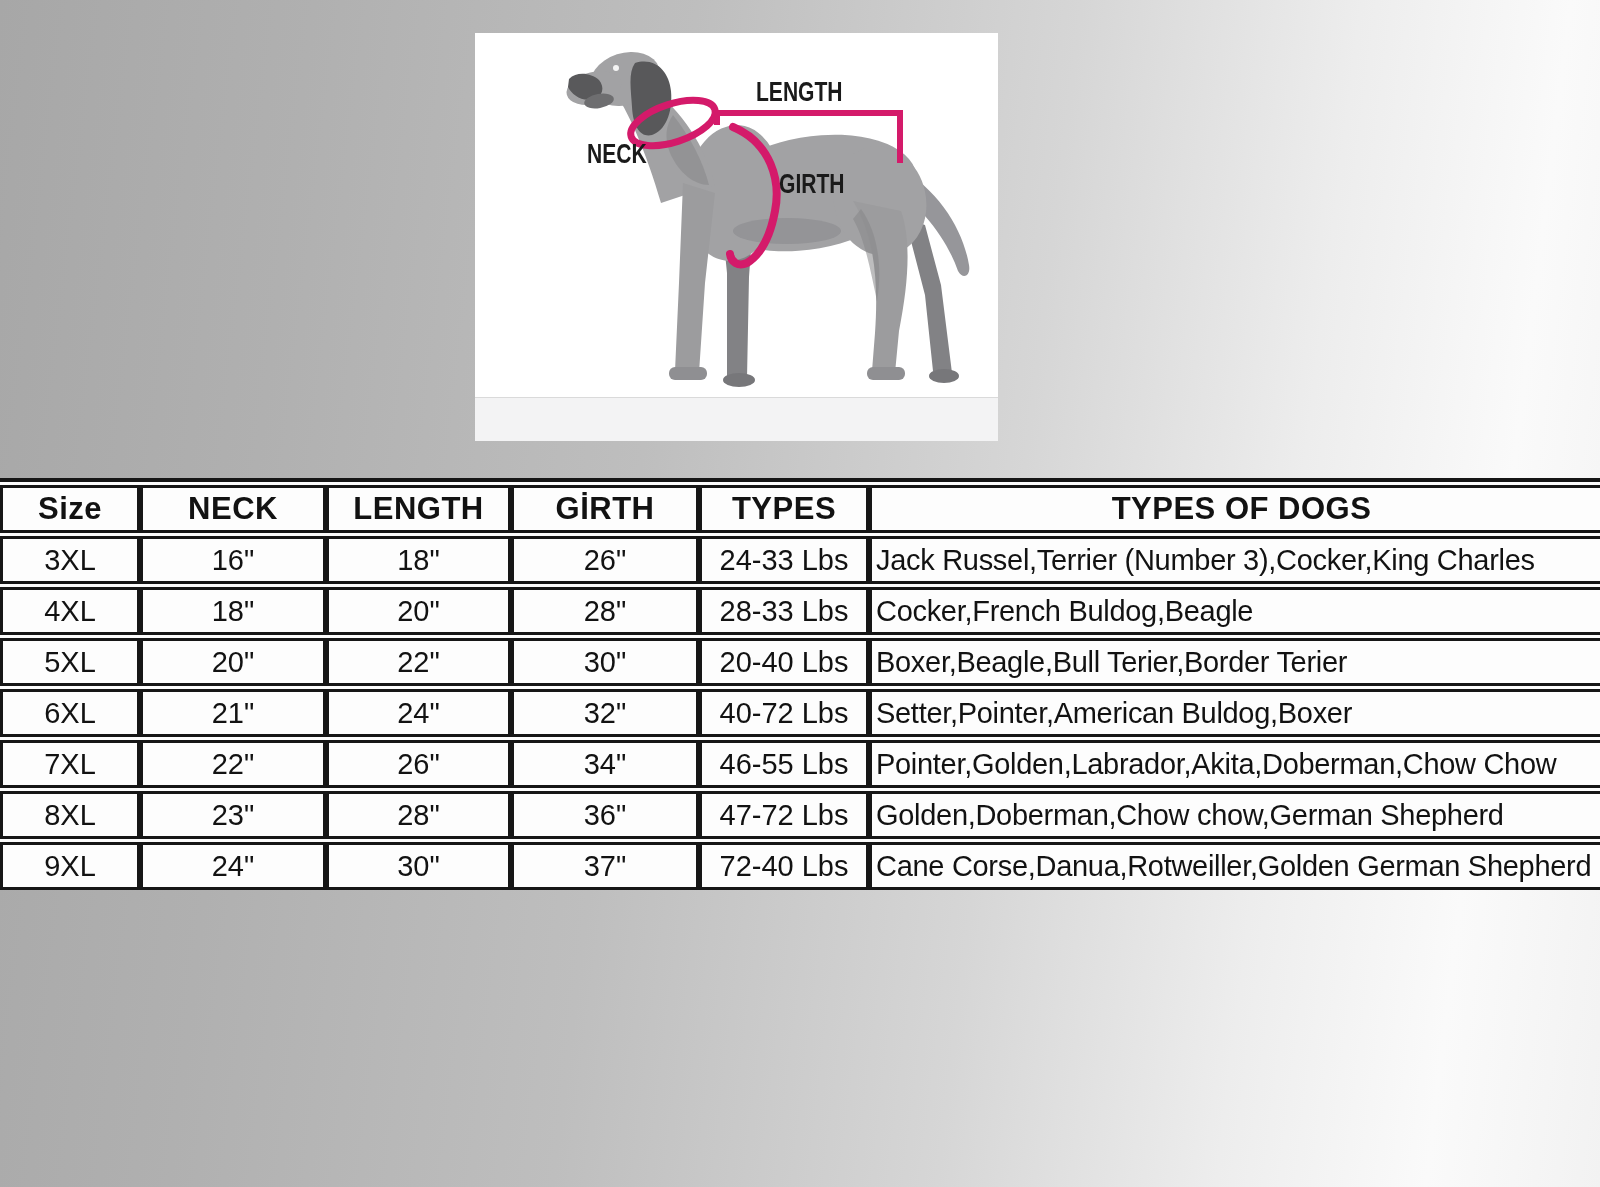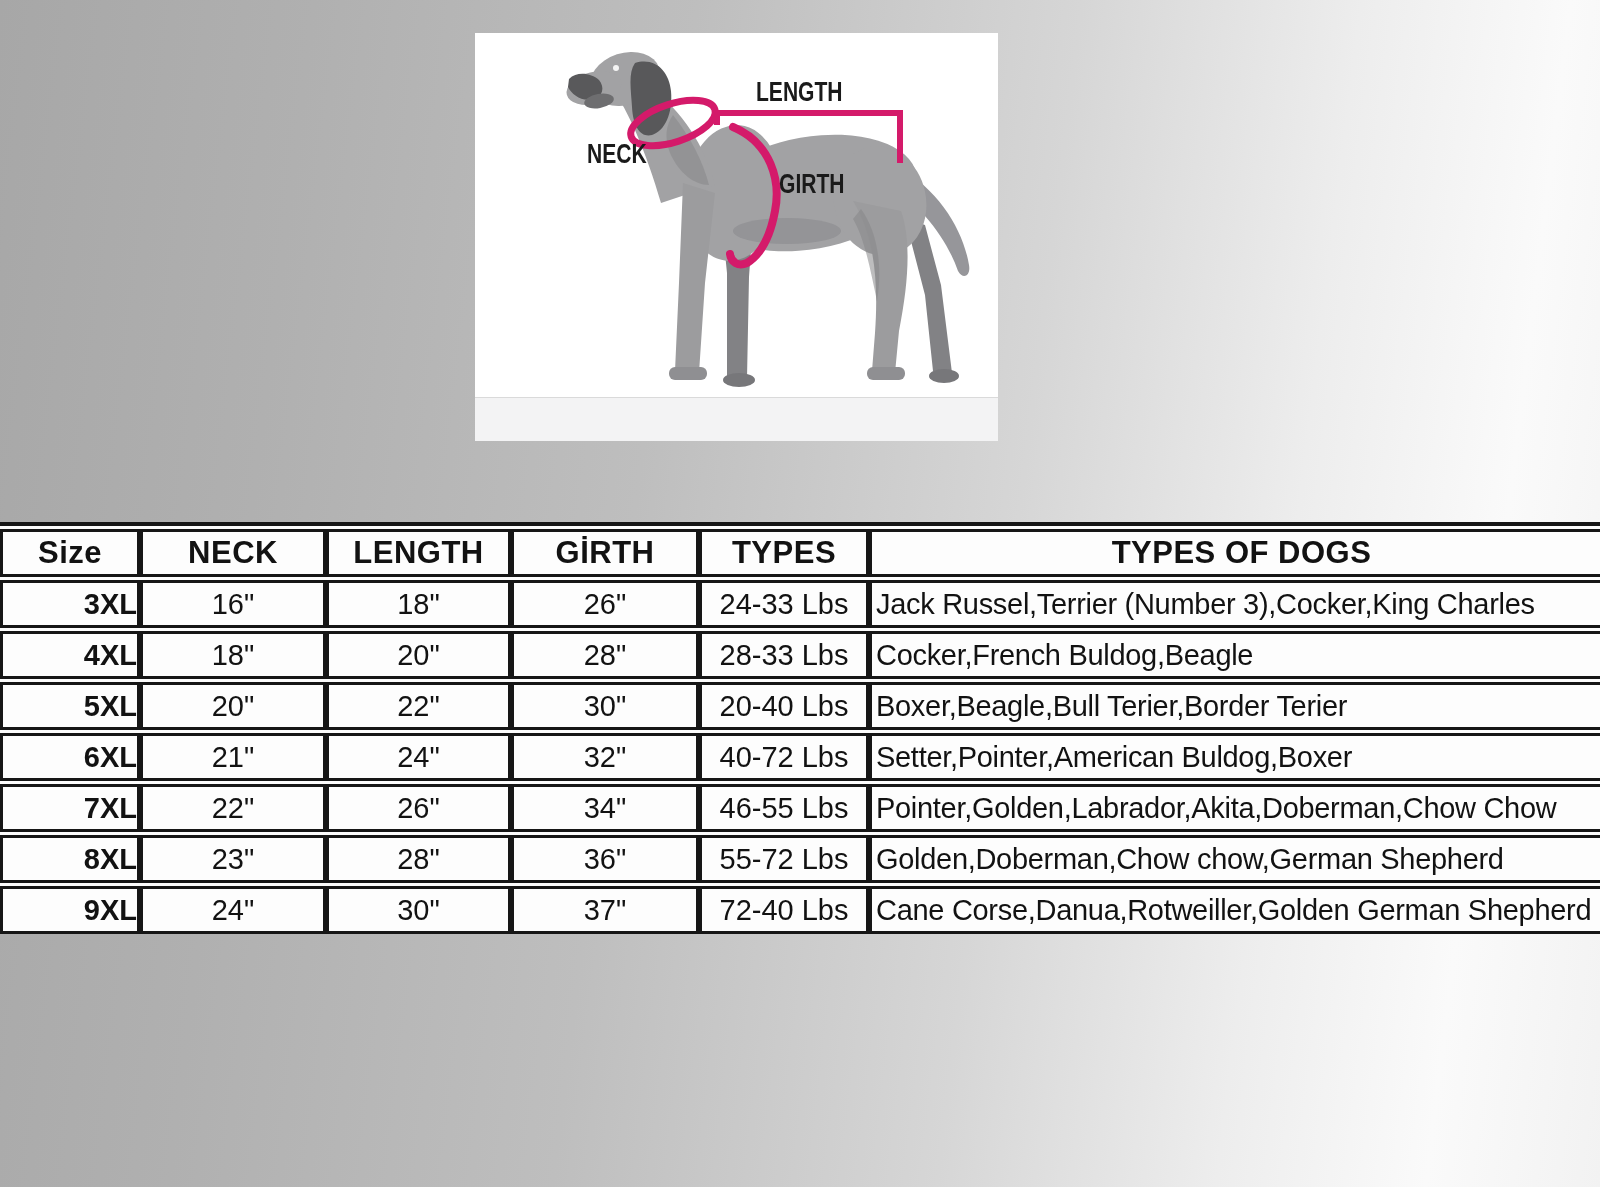--- a/index.html
+++ b/index.html
@@ -24,37 +24,37 @@
     position:absolute; font-weight:bold; color:#1a1a1a; font-size:27px;
     letter-spacing:0px; transform:scaleX(0.78); transform-origin:left center;
     white-space:nowrap;
   }
   .lbl-neck   { left:112px; top:106px; }
   .lbl-length { left:281px; top:44px; }
   .lbl-girth  { left:304px; top:136px; }
 
   
   .table-wrap {
-    position:absolute; left:0; top:522px; width:1600px; height:412px;
+    position:absolute; left:0; top:478px; width:1600px; height:412px;
     overflow:hidden;
   }
   table.size-chart {
     table-layout:fixed; width:1614px;
     border-collapse:separate; border-spacing:0 3px;
     background:#fcfcfc;
     border-top:4px solid #161616;
   }
   .size-chart th, .size-chart td {
     border:3px solid #161616; background:#fdfdfd;
     height:42px; padding:0; overflow:hidden;
     text-align:center; vertical-align:middle;
     color:#121212; font-size:29px; white-space:nowrap;
   }
   .size-chart th { font-size:31px; font-weight:bold; letter-spacing:0.5px; }
-  .size-chart td.c-size { font-weight:bold;text-align:right; }
+  .size-chart td.c-size { font-weight:normal; }
   .size-chart td.c-types { text-align:left; padding-left:4px; letter-spacing:-0.3px; }
 </style>
 </head>
 <body>
 
 <div class="card">
 
   <svg width="523" height="370" viewBox="0 0 523 370">
 
     <path d="M246,180 L252,240 L252,344 L272,345 L274,244 L278,188 Z" fill="#828285"></path>
@@ -156,21 +156,21 @@
       <td>26"</td>
       <td>34"</td>
       <td>46-55 Lbs</td>
       <td class="c-types">Pointer,Golden,Labrador,Akita,Doberman,Chow Chow</td>
     </tr>
     <tr>
       <td class="c-size">8XL</td>
       <td>23"</td>
       <td>28"</td>
       <td>36"</td>
-      <td>55-72 Lbs</td>
+      <td>47-72 Lbs</td>
       <td class="c-types">Golden,Doberman,Chow chow,German Shepherd</td>
     </tr>
     <tr>
       <td class="c-size">9XL</td>
       <td>24"</td>
       <td>30"</td>
       <td>37"</td>
       <td>72-40 Lbs</td>
       <td class="c-types">Cane Corse,Danua,Rotweiller,Golden German Shepherd</td>
     </tr>

